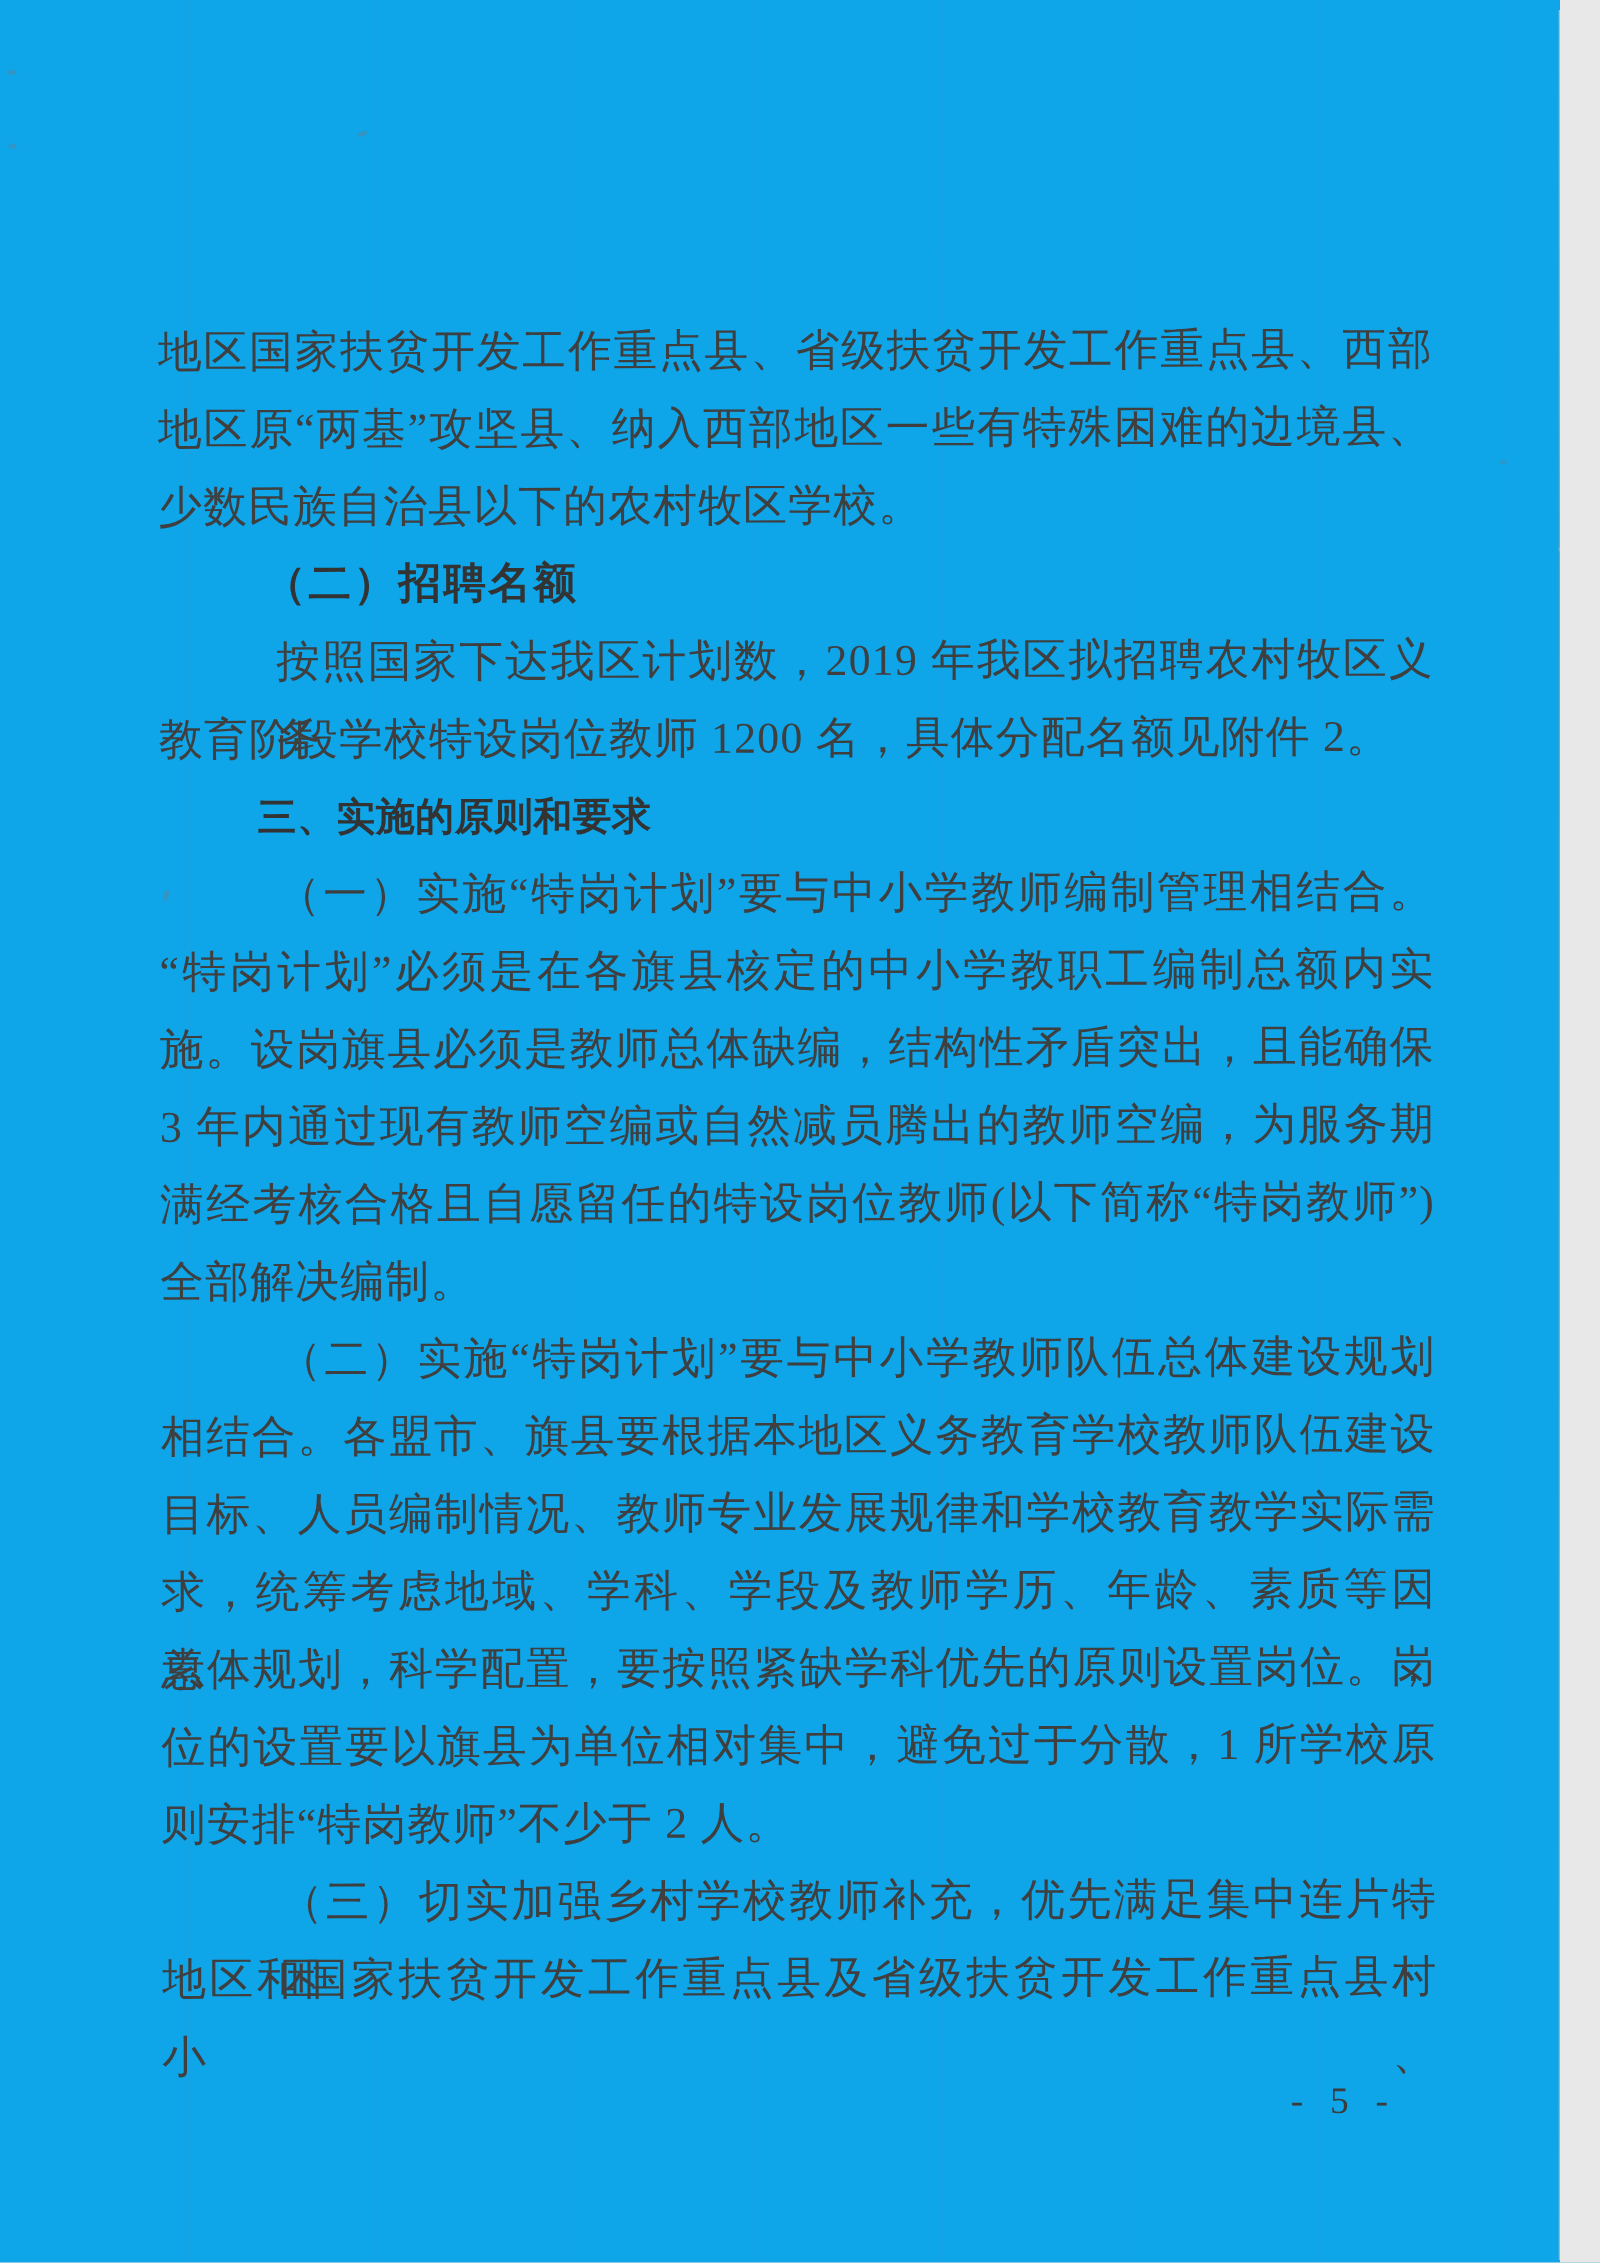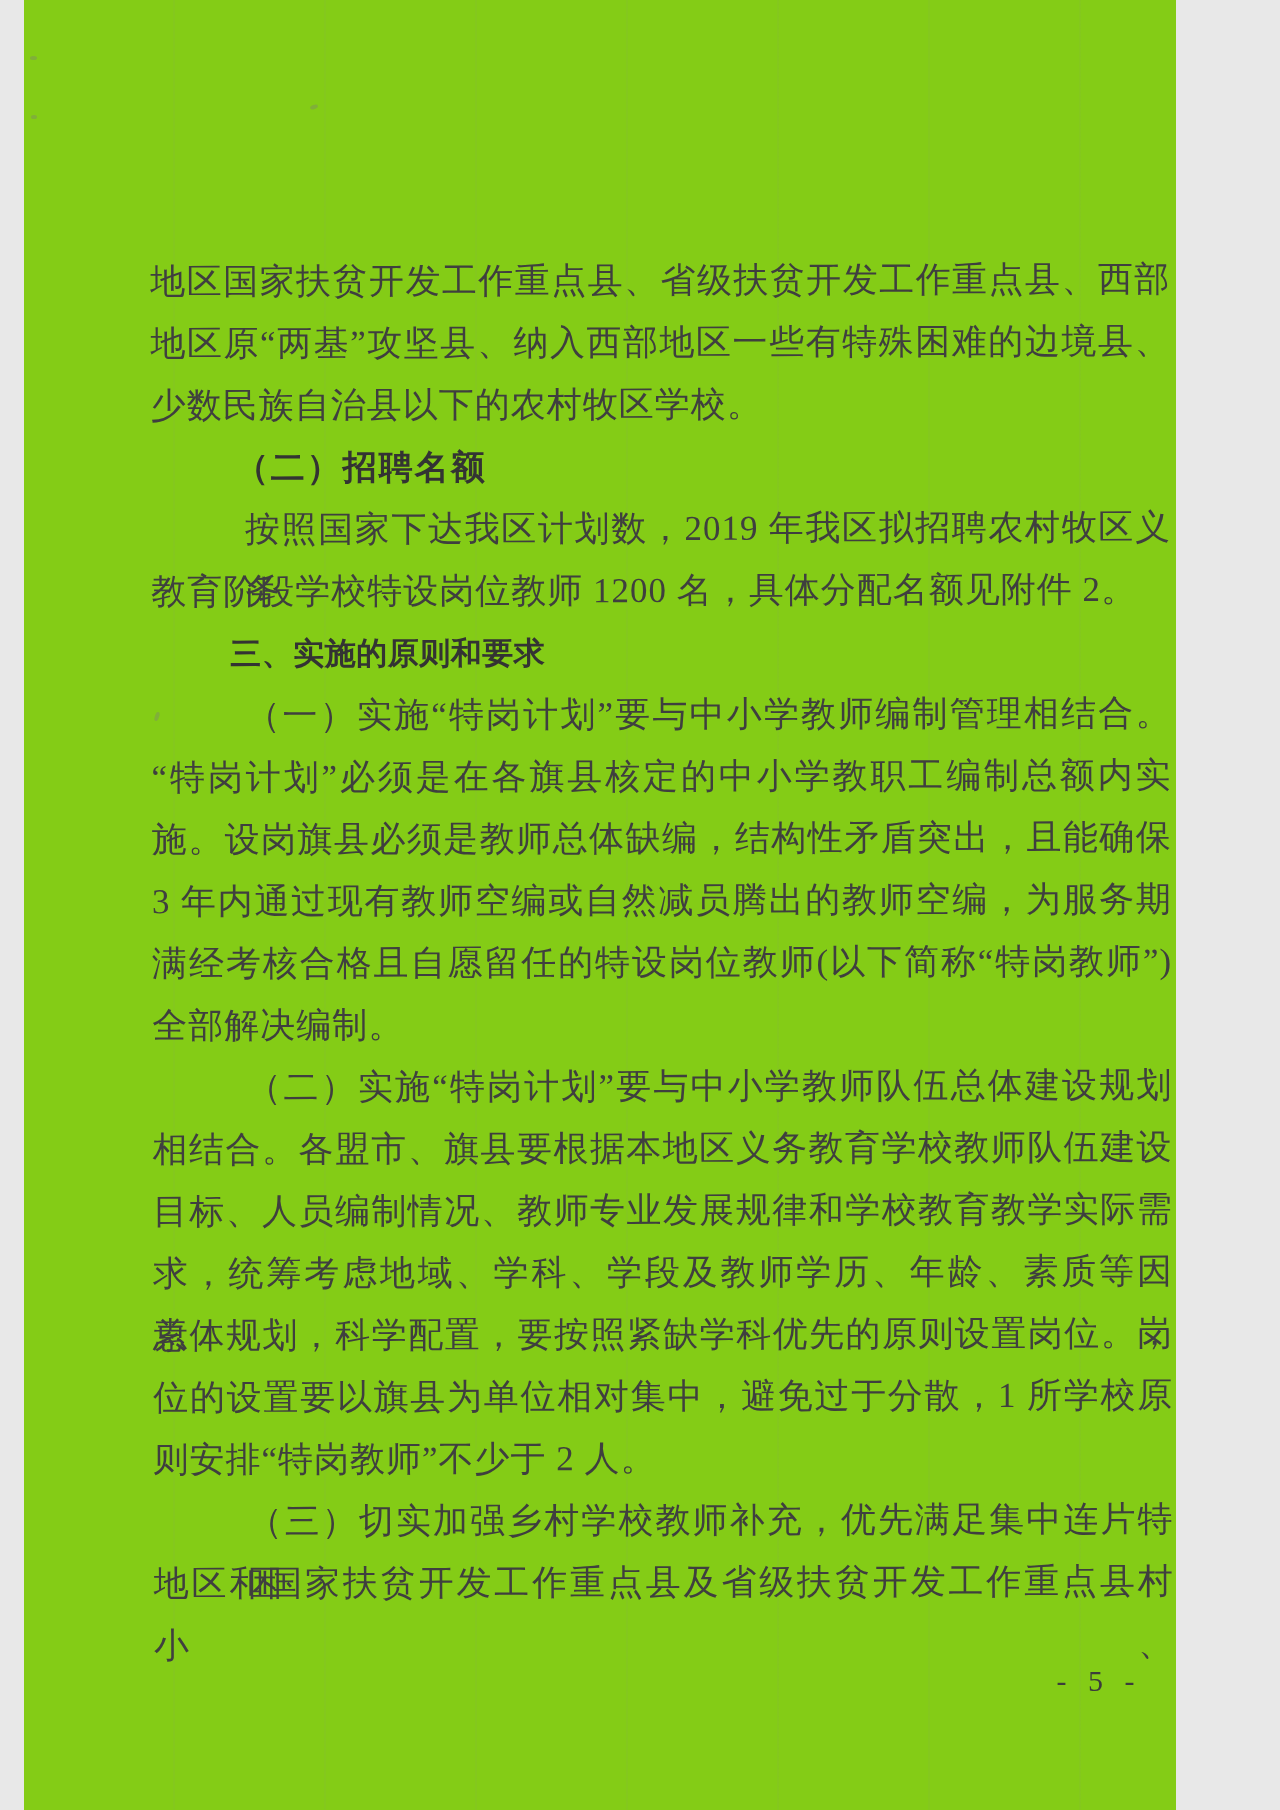--- a/index.html
+++ b/index.html
@@ -2,26 +2,25 @@
 <html><head>
 <meta charset="utf-8">
 <style>
   html, body {
     margin: 0;
     padding: 0;
     background: #e8e8e8;
   }
   .page {
     position: relative;
-    width: 1152px;
+    width: 1248px;
     height: 1810px;
-    background: #84cc16;
+    background: #0ea5e9;
     overflow: hidden;
     font-family: "Liberation Serif", serif;
-    margin-left: 24px;
   }
   
   .texture {
     position: absolute;
     inset: 0;
     background: repeating-linear-gradient(
       90deg,
       transparent 0px, transparent 149px,
       rgba(130,130,150,0.055) 149px, rgba(130,130,150,0.055) 151px
     );

